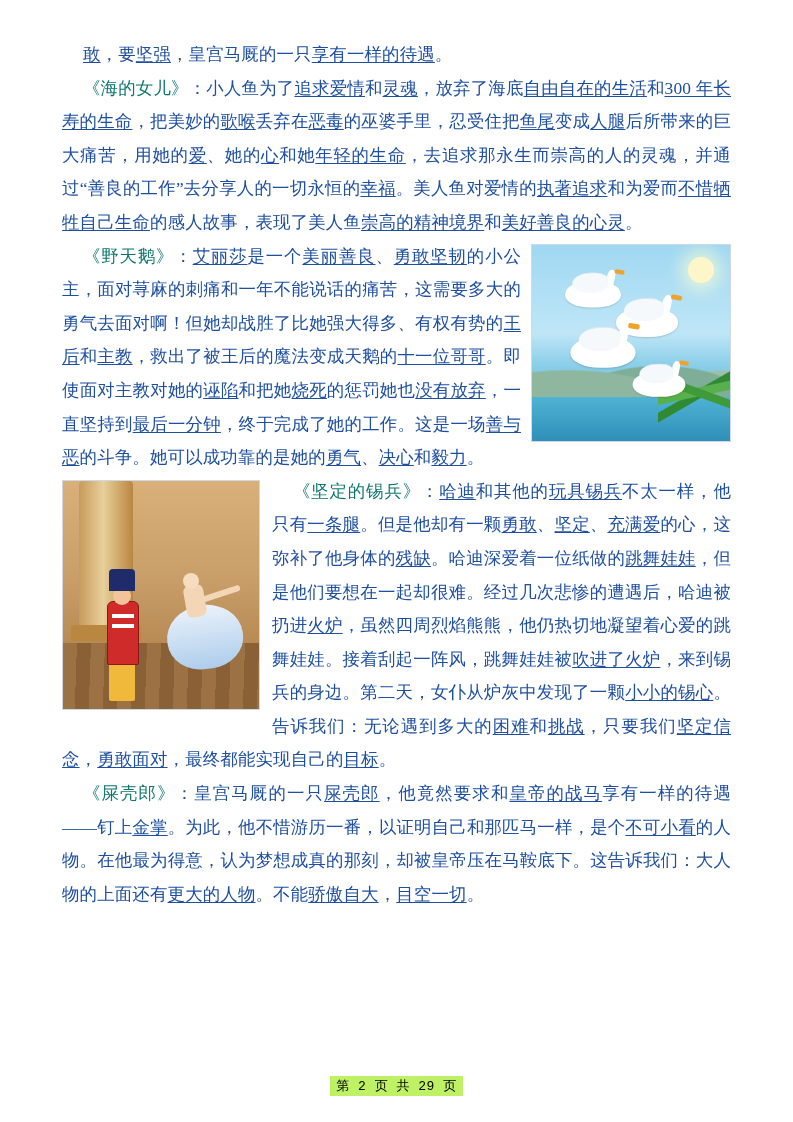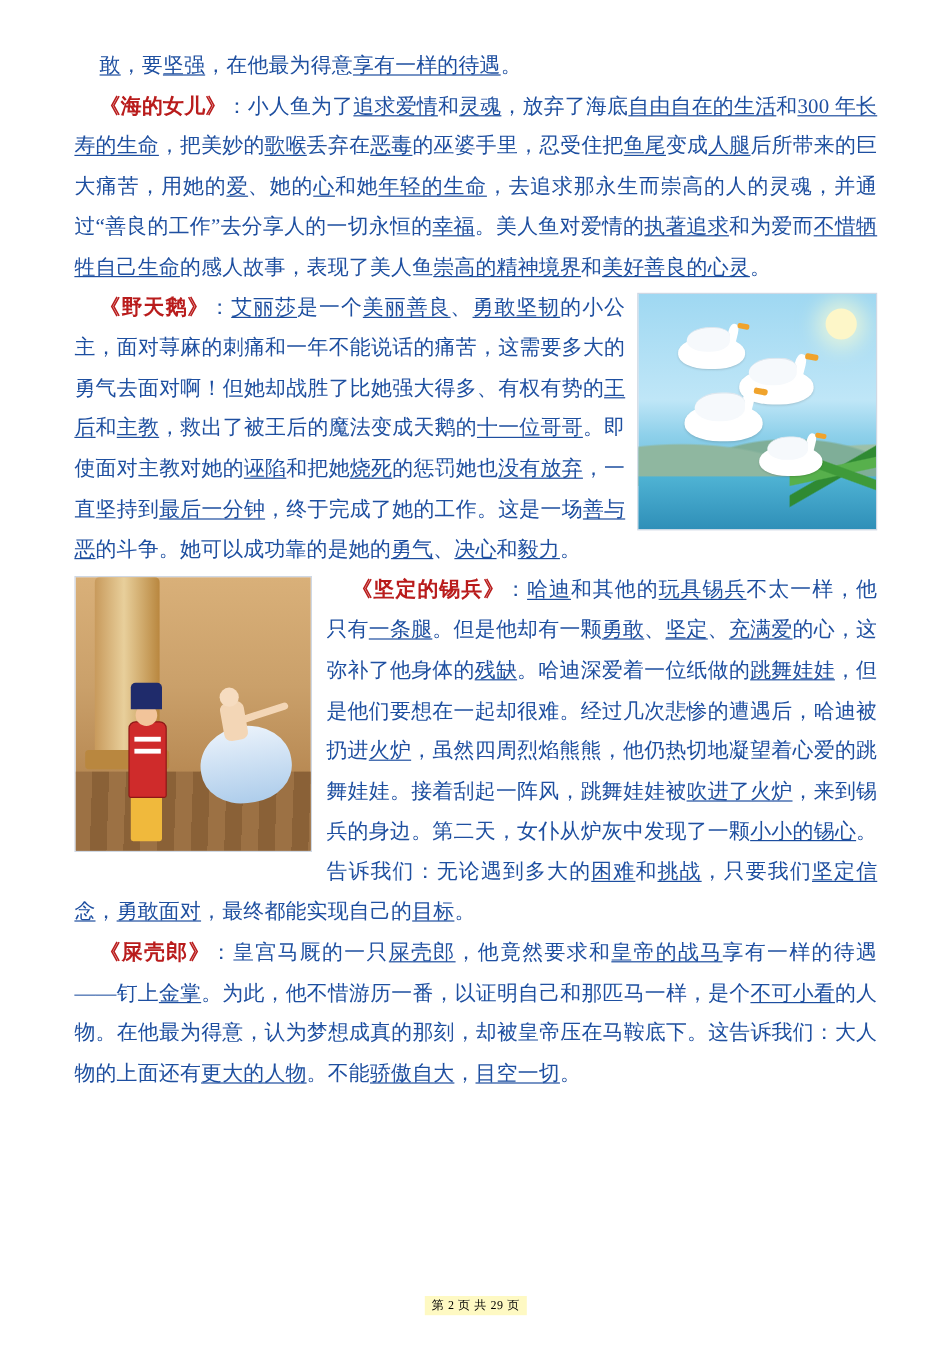--- a/index.html
+++ b/index.html
@@ -36,22 +36,22 @@
     text-indent: 0;
   }
   p.indent {
     text-indent: 21px;
   }
   .u {
     text-decoration: underline;
     text-underline-offset: 2px;
   }
   .title {
-    font-weight: bold;
-    color: #b91c1c;
+    font-weight: normal;
+    color: #0f766e;
   }
   .seagulls-img {
     float: right;
     width: 198px;
     height: 196px;
     margin: 4px 0 2px 10px;
     shape-outside: margin-box;
     border: 1px solid #cfd8e4;
     position: relative;
     overflow: hidden;
@@ -181,37 +181,37 @@
   }
   .footer {
     position: absolute;
     left: 0;
     bottom: 26px;
     width: 100%;
     text-align: center;
   }
   .pagebox {
     display: inline-block;
-    background: #fef9c3;
+    background: #bef264;
     color: #000000;
-    font-size: 10px;
-    font-family: Liberation Serif, serif;
+    font-size: 13px;
+    font-family: Liberation Mono, monospace;
     padding: 1px 6px;
     letter-spacing: 0.5px;
   }
   .clearfix::after { content: ""; display: block; clear: both; }
 </style>
 </head>
 <body>
 
 <div class="page">
   <div class="doc">
 
     <p class="indent">
-      <span class="u">敢</span><span>，要</span><span class="u">坚强</span><span>，在他最为得意</span><span class="u">享有一样的待遇</span><span>。</span>
+      <span class="u">敢</span><span>，要</span><span class="u">坚强</span><span>，皇宫马厩的一只</span><span class="u">享有一样的待遇</span><span>。</span>
     </p>
 
     <p class="indent">
       <span class="title">《海的女儿》</span><span>：小人鱼为了</span><span class="u">追求爱情</span><span>和</span><span class="u">灵魂</span><span>，放弃了海底</span><span class="u">自由自在的生活</span><span>和</span><span class="u">300 年长寿的生命</span><span>，把美妙的</span><span class="u">歌喉</span><span>丢弃在</span><span class="u">恶毒</span><span>的巫婆手里，忍受住把</span><span class="u">鱼尾</span><span>变成</span><span class="u">人腿</span><span>后所带来的巨大痛苦，用她的</span><span class="u">爱</span><span>、她的</span><span class="u">心</span><span>和她</span><span class="u">年轻的生命</span><span>，去追求那永生而崇高的人的灵魂，并通过“善良的工作”去分享人的一切永恒的</span><span class="u">幸福</span><span>。美人鱼对爱情的</span><span class="u">执著追求</span><span>和为爱而</span><span class="u">不惜牺牲自己生命</span><span>的感人故事，表现了美人鱼</span><span class="u">崇高的精神境界</span><span>和</span><span class="u">美好善良的心灵</span><span>。</span>
     </p>
 
     <div class="clearfix">
       <div class="seagulls-img">
         <div class="sg-sun"></div>
         <div class="sg-hills"></div>

